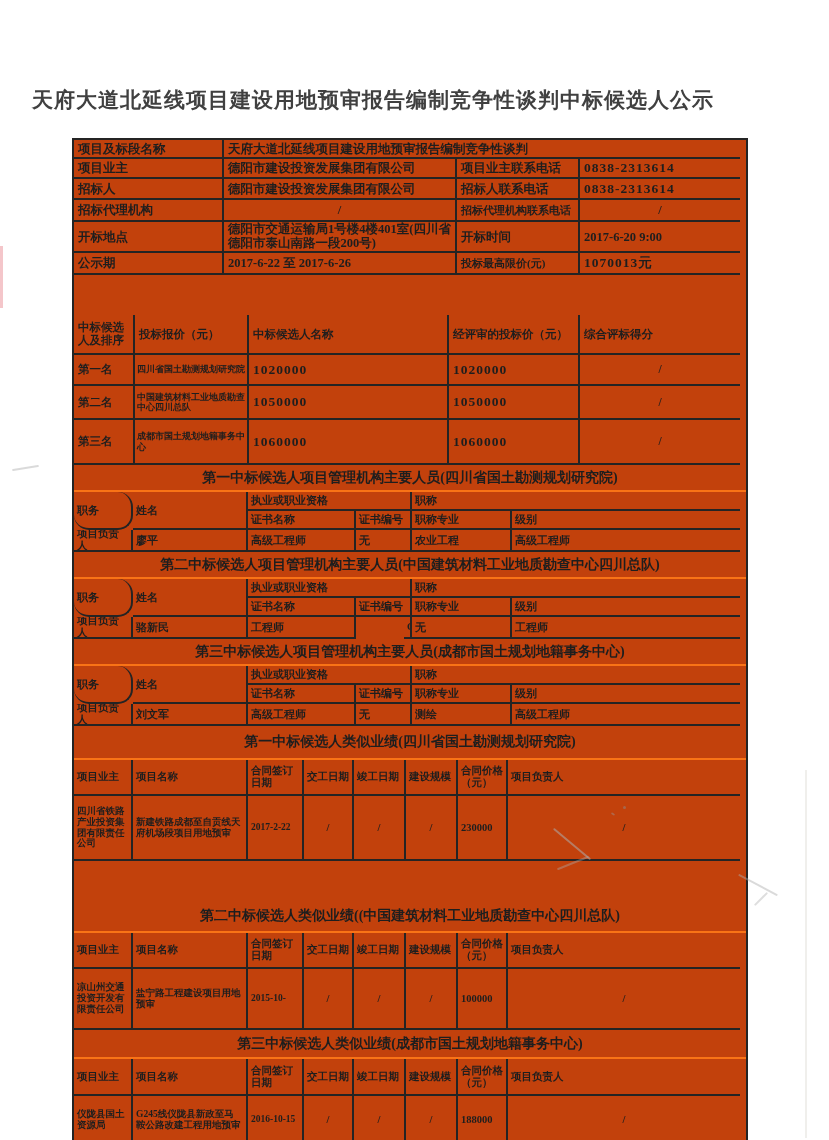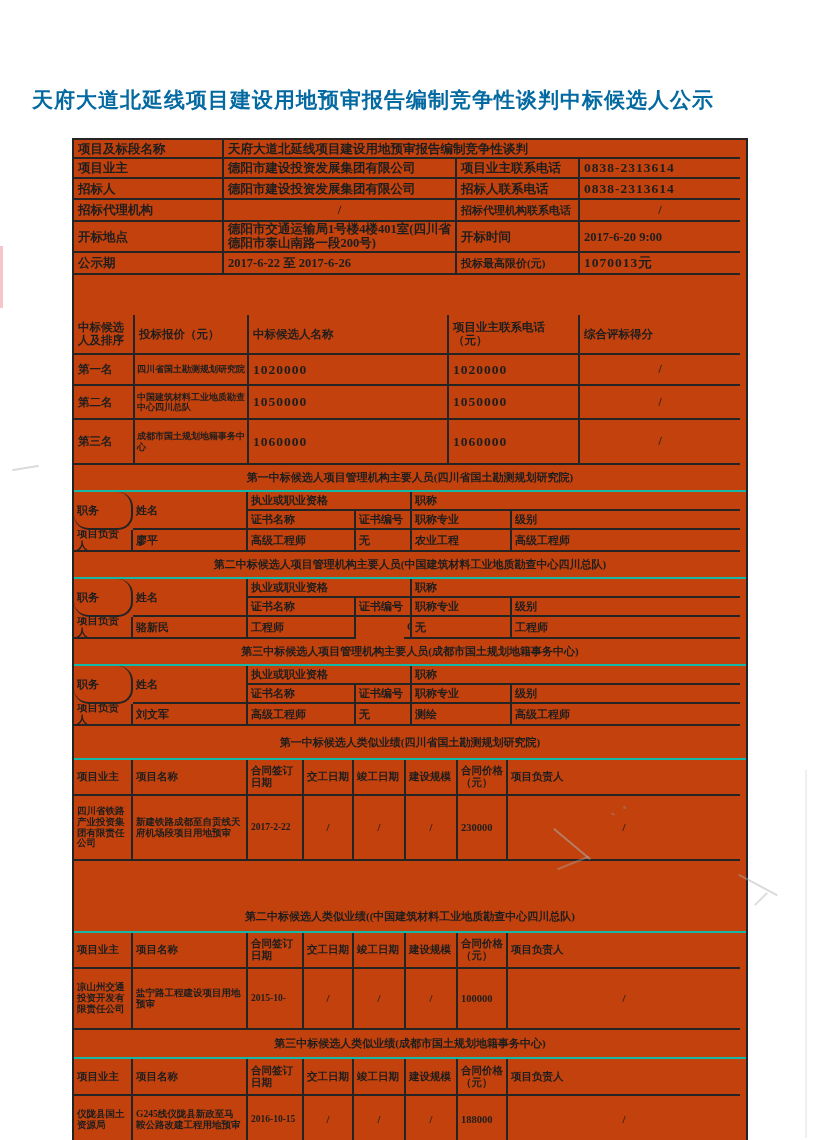--- a/index.html
+++ b/index.html
@@ -4,38 +4,38 @@
 <style>
   html,body{margin:0;padding:0;}
   body{
     width:829px;height:1140px;position:relative;background:#ffffff;
     font-family:"Liberation Serif","DejaVu Serif",serif;color:#1e1e1e;
     overflow:hidden;
   }
   .page-title{
     position:absolute;top:86px;left:0;width:746px;margin:0;
     text-align:center;font-size:21px;font-weight:bold;letter-spacing:1px;
-    font-family:"Liberation Sans","DejaVu Sans",sans-serif;color:#0369a1;
+    font-family:"Liberation Sans","DejaVu Sans",sans-serif;color:#404040;
   }
   .doc-table{
     position:absolute;left:72px;top:138px;width:676px;
     border:2px solid #242424;box-sizing:border-box;background:#c2410c;font-weight:bold;
   }
   .seg{display:grid;}
   .cell{
     box-sizing:border-box;border-right:2px solid #242424;border-bottom:2px solid #242424;
     display:flex;align-items:center;padding:1px 4px;line-height:1.12;
     overflow:hidden;
   }
   .lc{border-right:none;}
   .c{justify-content:center;text-align:center;}
   .ttl{
-    box-sizing:border-box;border-bottom:2px solid #14b8a6;height:27px;
+    box-sizing:border-box;border-bottom:2px solid #f97316;height:27px;
     display:flex;align-items:center;justify-content:center;
-    font-size:11px;
+    font-size:14px;
   }
   
   .seg-info{grid-template-columns:150px 233px 123px 160px;grid-template-rows:19px 20px 21px 22px 31px 22px;font-size:12.5px;}
   .span-rest{grid-column:2/5;}
   .fit{font-size:11px;}
   
   .seg-cand{grid-template-columns:61px 114px 200px 131px 160px;grid-template-rows:40px 31px 34px 45px;font-size:11.5px;margin-top:40px;}
   .seg-cand .small{font-size:9px;padding:1px 2px;}
   
   .pgrid{grid-template-columns:59px 115px 108px 56px 100px 228px;grid-template-rows:19px 19px 22px;font-size:11px;}
@@ -91,21 +91,21 @@
     <div class="cell">公示期</div>
     <div class="cell">2017-6-22 至 2017-6-26</div>
     <div class="cell fit">投标最高限价(元)</div>
     <div class="cell lc num">1070013元</div>
   </div>
 
   <div class="seg seg-cand">
     <div class="cell">中标候选人及排序</div>
     <div class="cell">投标报价（元）</div>
     <div class="cell">中标候选人名称</div>
-    <div class="cell">项目业主联系电话（元）</div>
+    <div class="cell">经评审的投标价（元）</div>
     <div class="cell lc">综合评标得分</div>
 
     <div class="cell">第一名</div>
     <div class="cell small">四川省国土勘测规划研究院</div>
     <div class="cell num">1020000</div>
     <div class="cell num">1020000</div>
     <div class="cell lc c">/</div>
 
     <div class="cell">第二名</div>
     <div class="cell small">中国建筑材料工业地质勘查中心四川总队</div>

